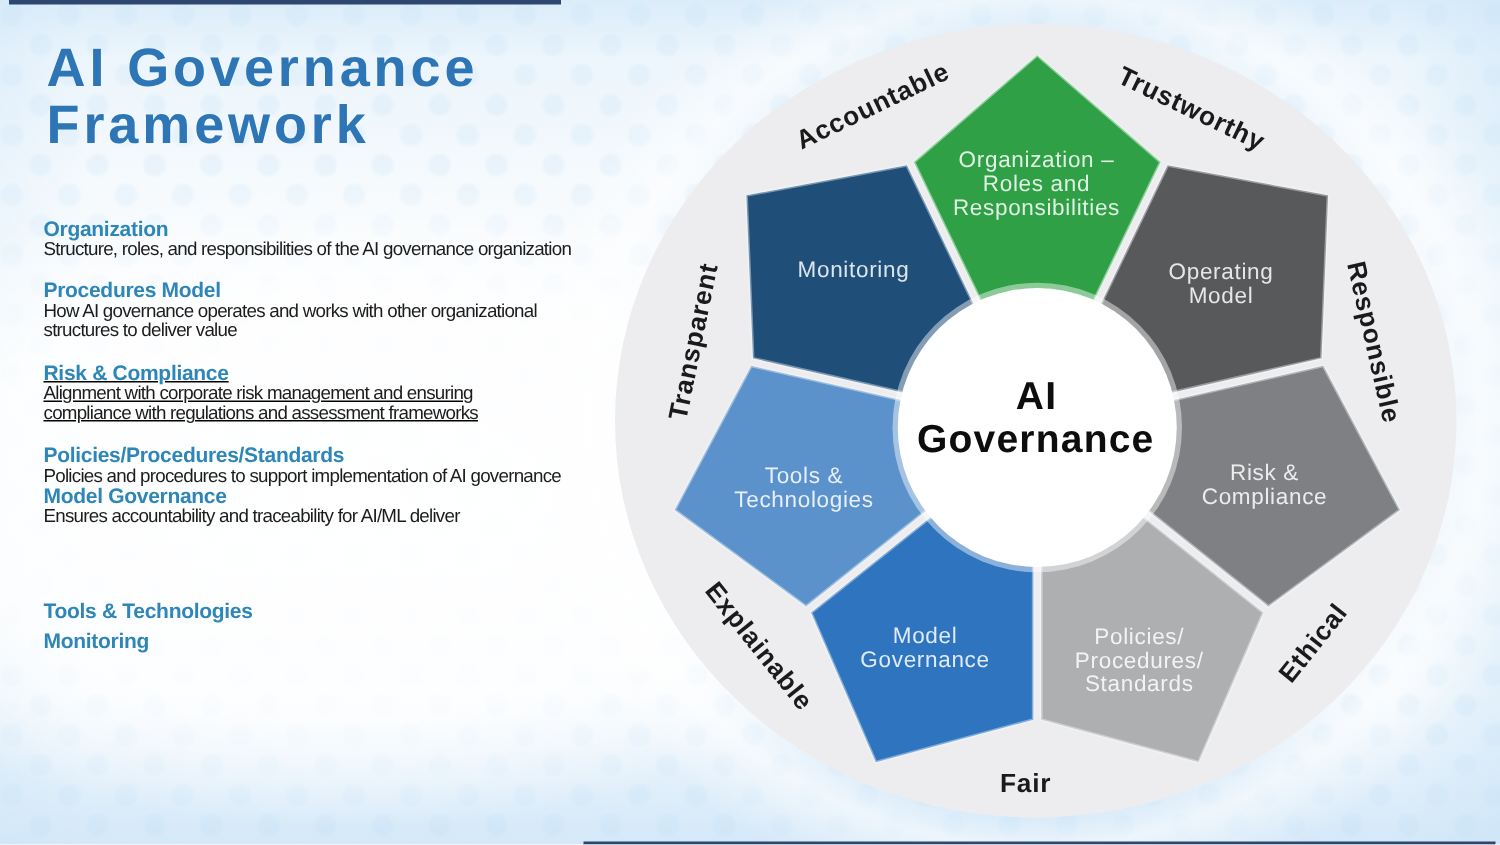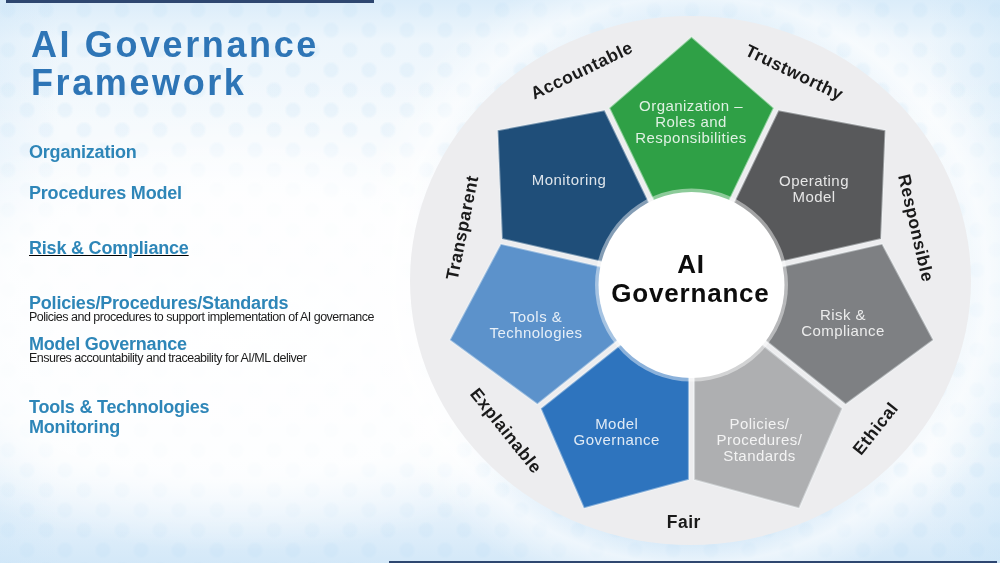--- a/index.html
+++ b/index.html
@@ -18,21 +18,21 @@
       radial-gradient(ellipse 545px 285px at 235px 335px, rgba(255,255,255,.95) 0%, rgba(255,255,255,.8) 50%, rgba(255,255,255,0) 76%),
       linear-gradient(180deg, rgba(255,255,255,0) 0%, rgba(255,255,255,0) 13%, rgba(255,255,255,.34) 33%, rgba(255,255,255,.38) 60%, rgba(255,255,255,0) 84%, rgba(255,255,255,0) 100%),
       linear-gradient(90deg, rgba(203,229,248,.3) 0%, rgba(255,255,255,0) 6%, rgba(255,255,255,0) 93%, rgba(199,227,247,.4) 100%),
       linear-gradient(180deg, rgba(198,226,247,.55) 0%, rgba(221,238,250,.32) 7%, rgba(255,255,255,0) 22%, rgba(255,255,255,0) 82%, rgba(208,230,248,.45) 91%, rgba(190,221,245,.6) 100%);
   }
   #topline{position:absolute;left:6px;top:0;width:368px;height:2.5px;background:rgba(31,56,100,.92);}
   #botline{position:absolute;left:389px;top:560.5px;width:608px;height:2.5px;background:rgba(31,56,100,.92);}
   h1{position:absolute;left:31px;top:26px;margin:0;
      font-size:36px;line-height:37.5px;font-weight:bold;color:#2e75b6;letter-spacing:2.6px;}
   .item{position:absolute;left:29px;width:440px;}
-  .item h2{margin:0;font-size:18px;line-height:13px;font-weight:bold;color:#2e86b8;letter-spacing:-.2px;position:relative;top:1.5px;}
+  .item h2{margin:0;font-size:14px;line-height:13px;font-weight:bold;color:#2e86b8;letter-spacing:-.2px;position:relative;top:1.5px;}
   .item p{margin:3px 0 0 0;font-size:12.5px;line-height:13.3px;color:#1c1c1c;letter-spacing:-.5px;}
   #logo{position:absolute;left:33px;top:499px;color:#1e5b80;}
   #logo .l1{font-family:"Liberation Serif",serif;font-size:23px;line-height:23px;letter-spacing:3px;white-space:nowrap;}
   #logo .l1 .big{font-size:28px;}
   #logo .l2{font-size:7px;letter-spacing:5.6px;margin-top:2px;margin-left:4px;color:#2e6e93;font-weight:bold;}
   svg text{font-family:"Liberation Sans",sans-serif;}
   .ptext{fill:#ffffff;fill-opacity:.85;font-size:15px;letter-spacing:.45px;}
   .olabel{fill:#1a1a1a;font-size:17.5px;font-weight:bold;letter-spacing:.55px;}
   .ctext{fill:#0d0d0d;font-size:26px;font-weight:bold;letter-spacing:.8px;}
 </style>
@@ -41,32 +41,35 @@
 <div id="page">
   <div id="dots"></div>
   <div id="wash"></div>
   <div id="topline"></div>
   <div id="botline"></div>
 
   <h1>AI Governance<br>Framework</h1>
 
   <div class="item" style="top:144px;">
     <h2>Organization</h2>
+    <p>Structure, roles, and responsibilities of the AI governance organization</p>
   </div>
   <div class="item" style="top:185px;">
     <h2>Procedures Model</h2>
+    <p>How AI governance operates and works with other organizational<br>structures to deliver value</p>
   </div>
   <div class="item" style="top:240px;text-decoration:underline;">
     <h2>Risk &amp; Compliance</h2>
+    <p>Alignment with corporate risk management and ensuring<br>compliance with regulations and assessment frameworks</p>
   </div>
   <div class="item" style="top:295px;">
     <h2>Policies/Procedures/Standards</h2>
     <p>Policies and procedures to support implementation of AI governance</p>
   </div>
-  <div class="item" style="top:336px;">
+  <div class="item" style="top:322px;">
     <h2>Model Governance</h2>
     <p>Ensures accountability and traceability for AI/ML deliver</p>
   </div>
   <div class="item" style="top:399px;">
     <h2>Tools &amp; Technologies</h2>
   </div>
   <div class="item" style="top:419px;">
     <h2>Monitoring</h2>
   </div>
 

